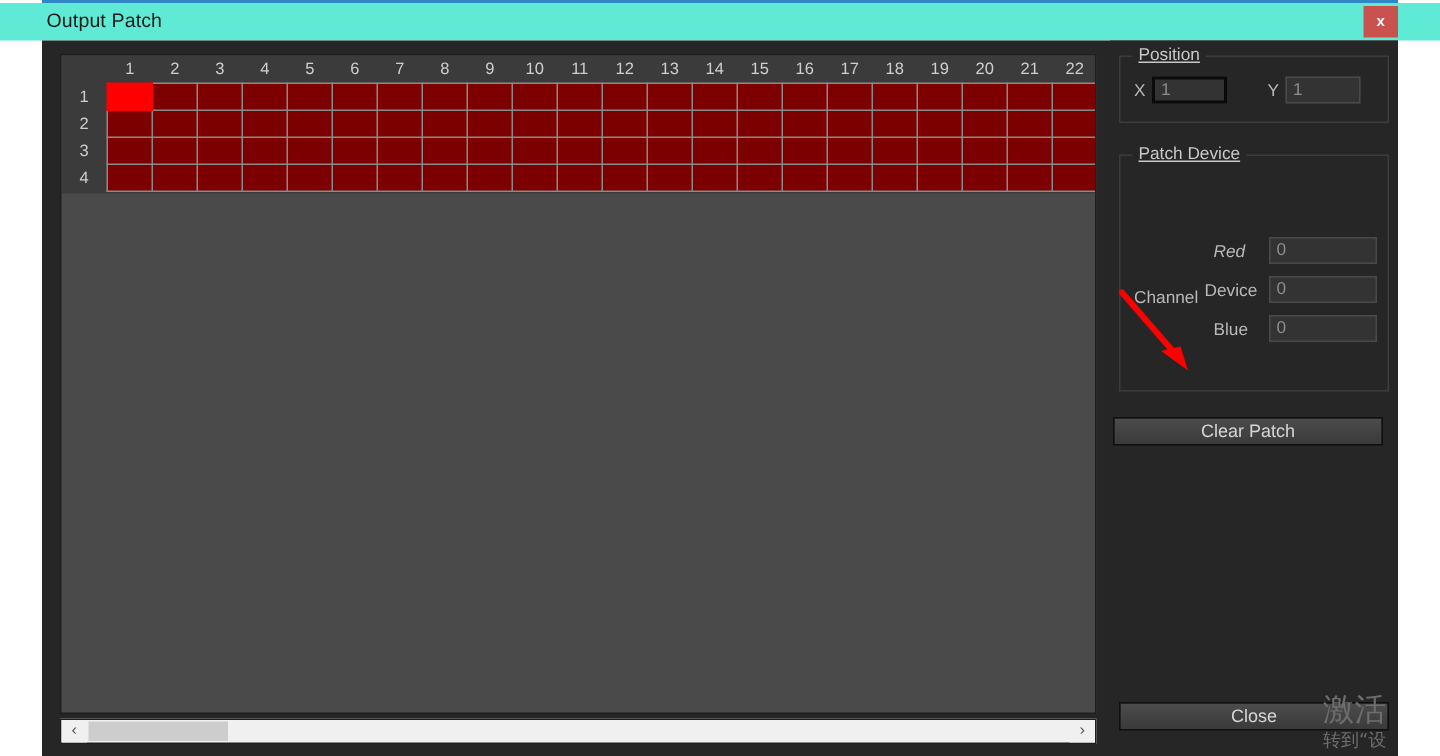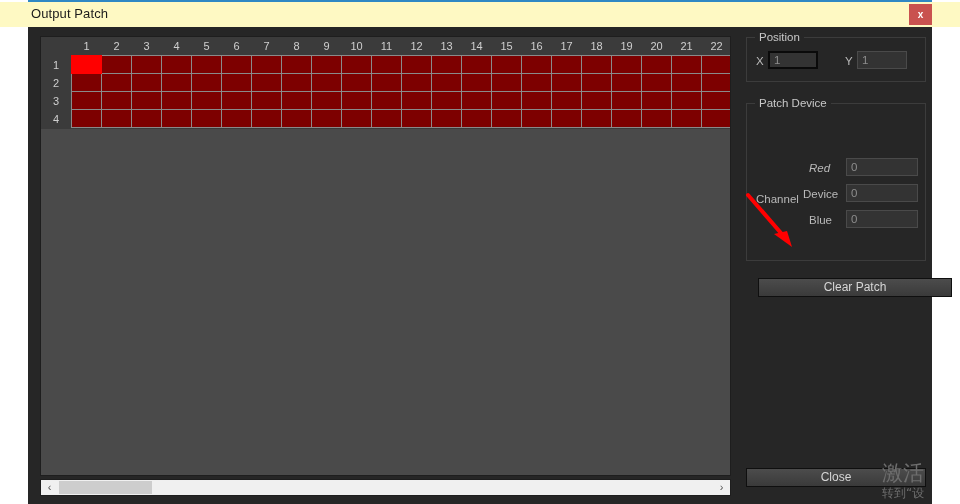--- a/index.html
+++ b/index.html
@@ -26,21 +26,21 @@
   #titlebar-accent {
     position: absolute;
     left: 28px; top: 0;
     width: 904px; height: 2px;
     background: #2f88c4;
   }
   #titlebar {
     position: absolute;
     left: 0; top: 2px;
     width: 960px; height: 25px;
-    background: #fef9c3;
+    background: #5eead4;
   }
   #title-text {
     position: absolute;
     left: 31px; top: 4px;
     font-size: 13px;
     color: #1b1b1b;
     letter-spacing: .1px;
     white-space: nowrap;
   }
   #close-button {
@@ -174,20 +174,21 @@
   }
   .legend {
     position: absolute;
     top: -7px; left: 8px;
     background: #262626;
     padding: 0 4px;
     color: #c8c8c8;
     font-size: 11.5px;
     white-space: nowrap;
     font-family: "Liberation Sans", sans-serif;
+    text-decoration: underline;
   }
 
   #fs-position { left: 6px; top: 10px; width: 180px; height: 45px; }
   #fs-device   { left: 6px; top: 76px; width: 180px; height: 158px; }
 
   .field-label {
     position: absolute;
     color: #b9b9b9;
     font-size: 11.5px;
     white-space: nowrap;
@@ -256,21 +257,21 @@
     border: 1px solid #0f0f0f;
     box-sizing: border-box;
     color: #d6d6d6;
     font-size: 12px;
     font-family: "Liberation Sans", sans-serif;
     text-align: center;
     cursor: pointer;
     padding: 0;
   }
   #btn-fast-patch  { left: 6px; top: 216px; width: 180px; height: 19px; line-height: 17px; }
-  #btn-clear-patch { left: 18px; top: 251px; width: 194px; height: 19px; line-height: 17px; }
+  #btn-clear-patch { left: 2px; top: 251px; width: 180px; height: 19px; line-height: 17px; }
   #btn-close       { left: 6px; top: 441px; width: 180px; height: 19px; line-height: 17px; }
 
   
   #annotation-arrow {
     position: absolute;
     left: 740px; top: 185px;
     width: 70px; height: 70px;
     pointer-events: none;
   }
 

